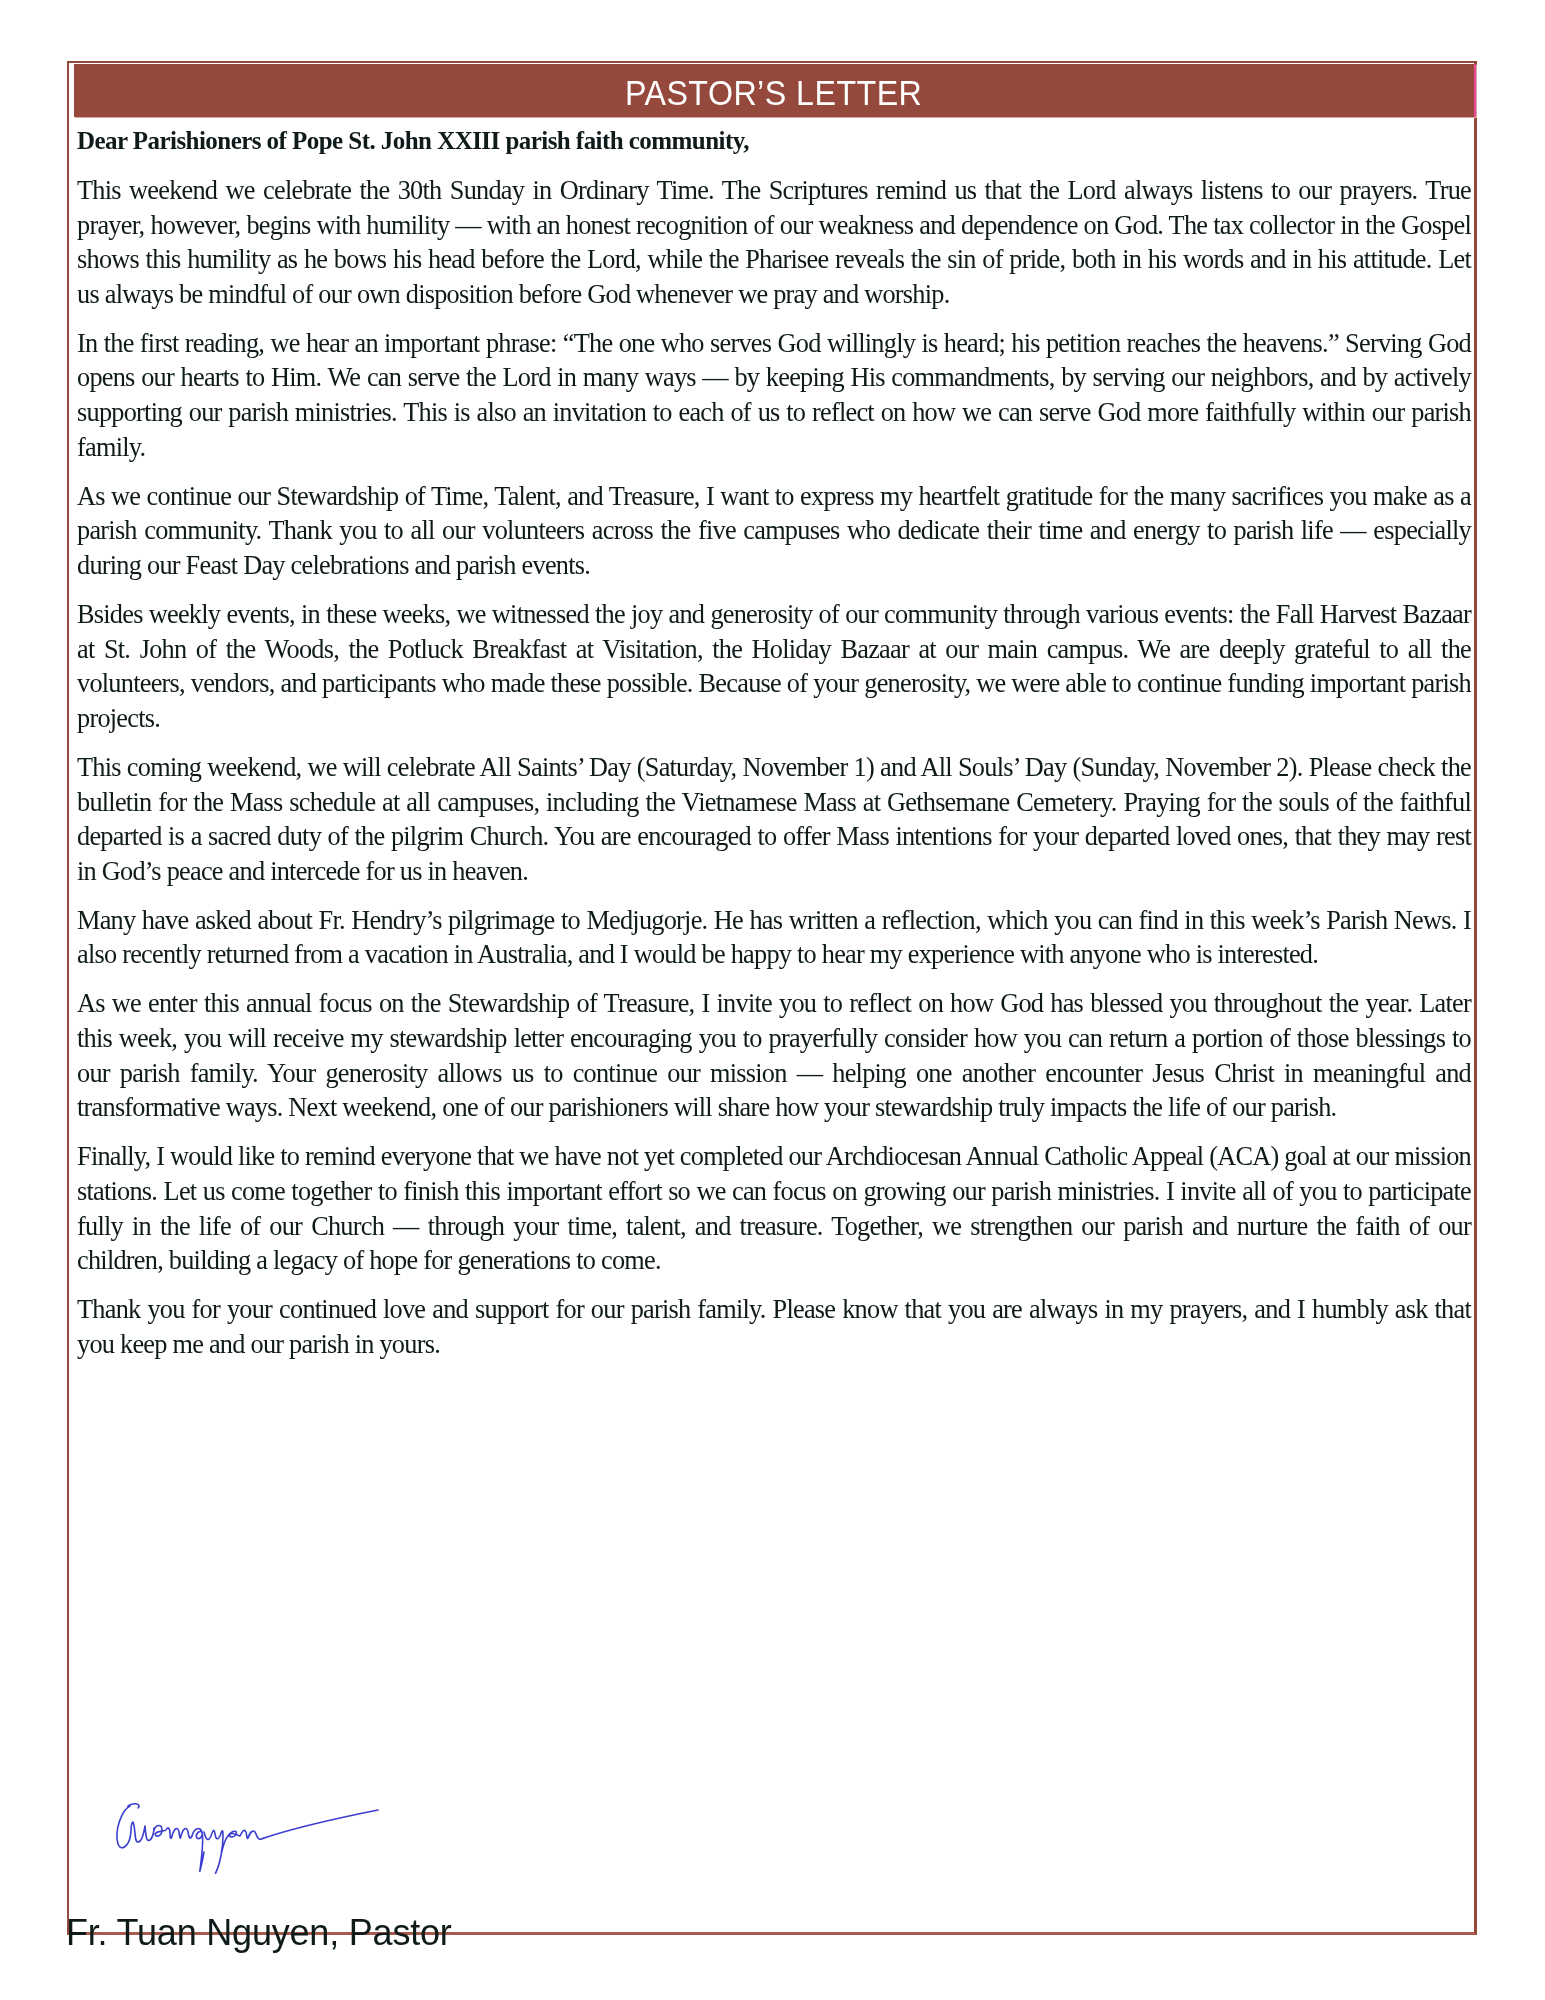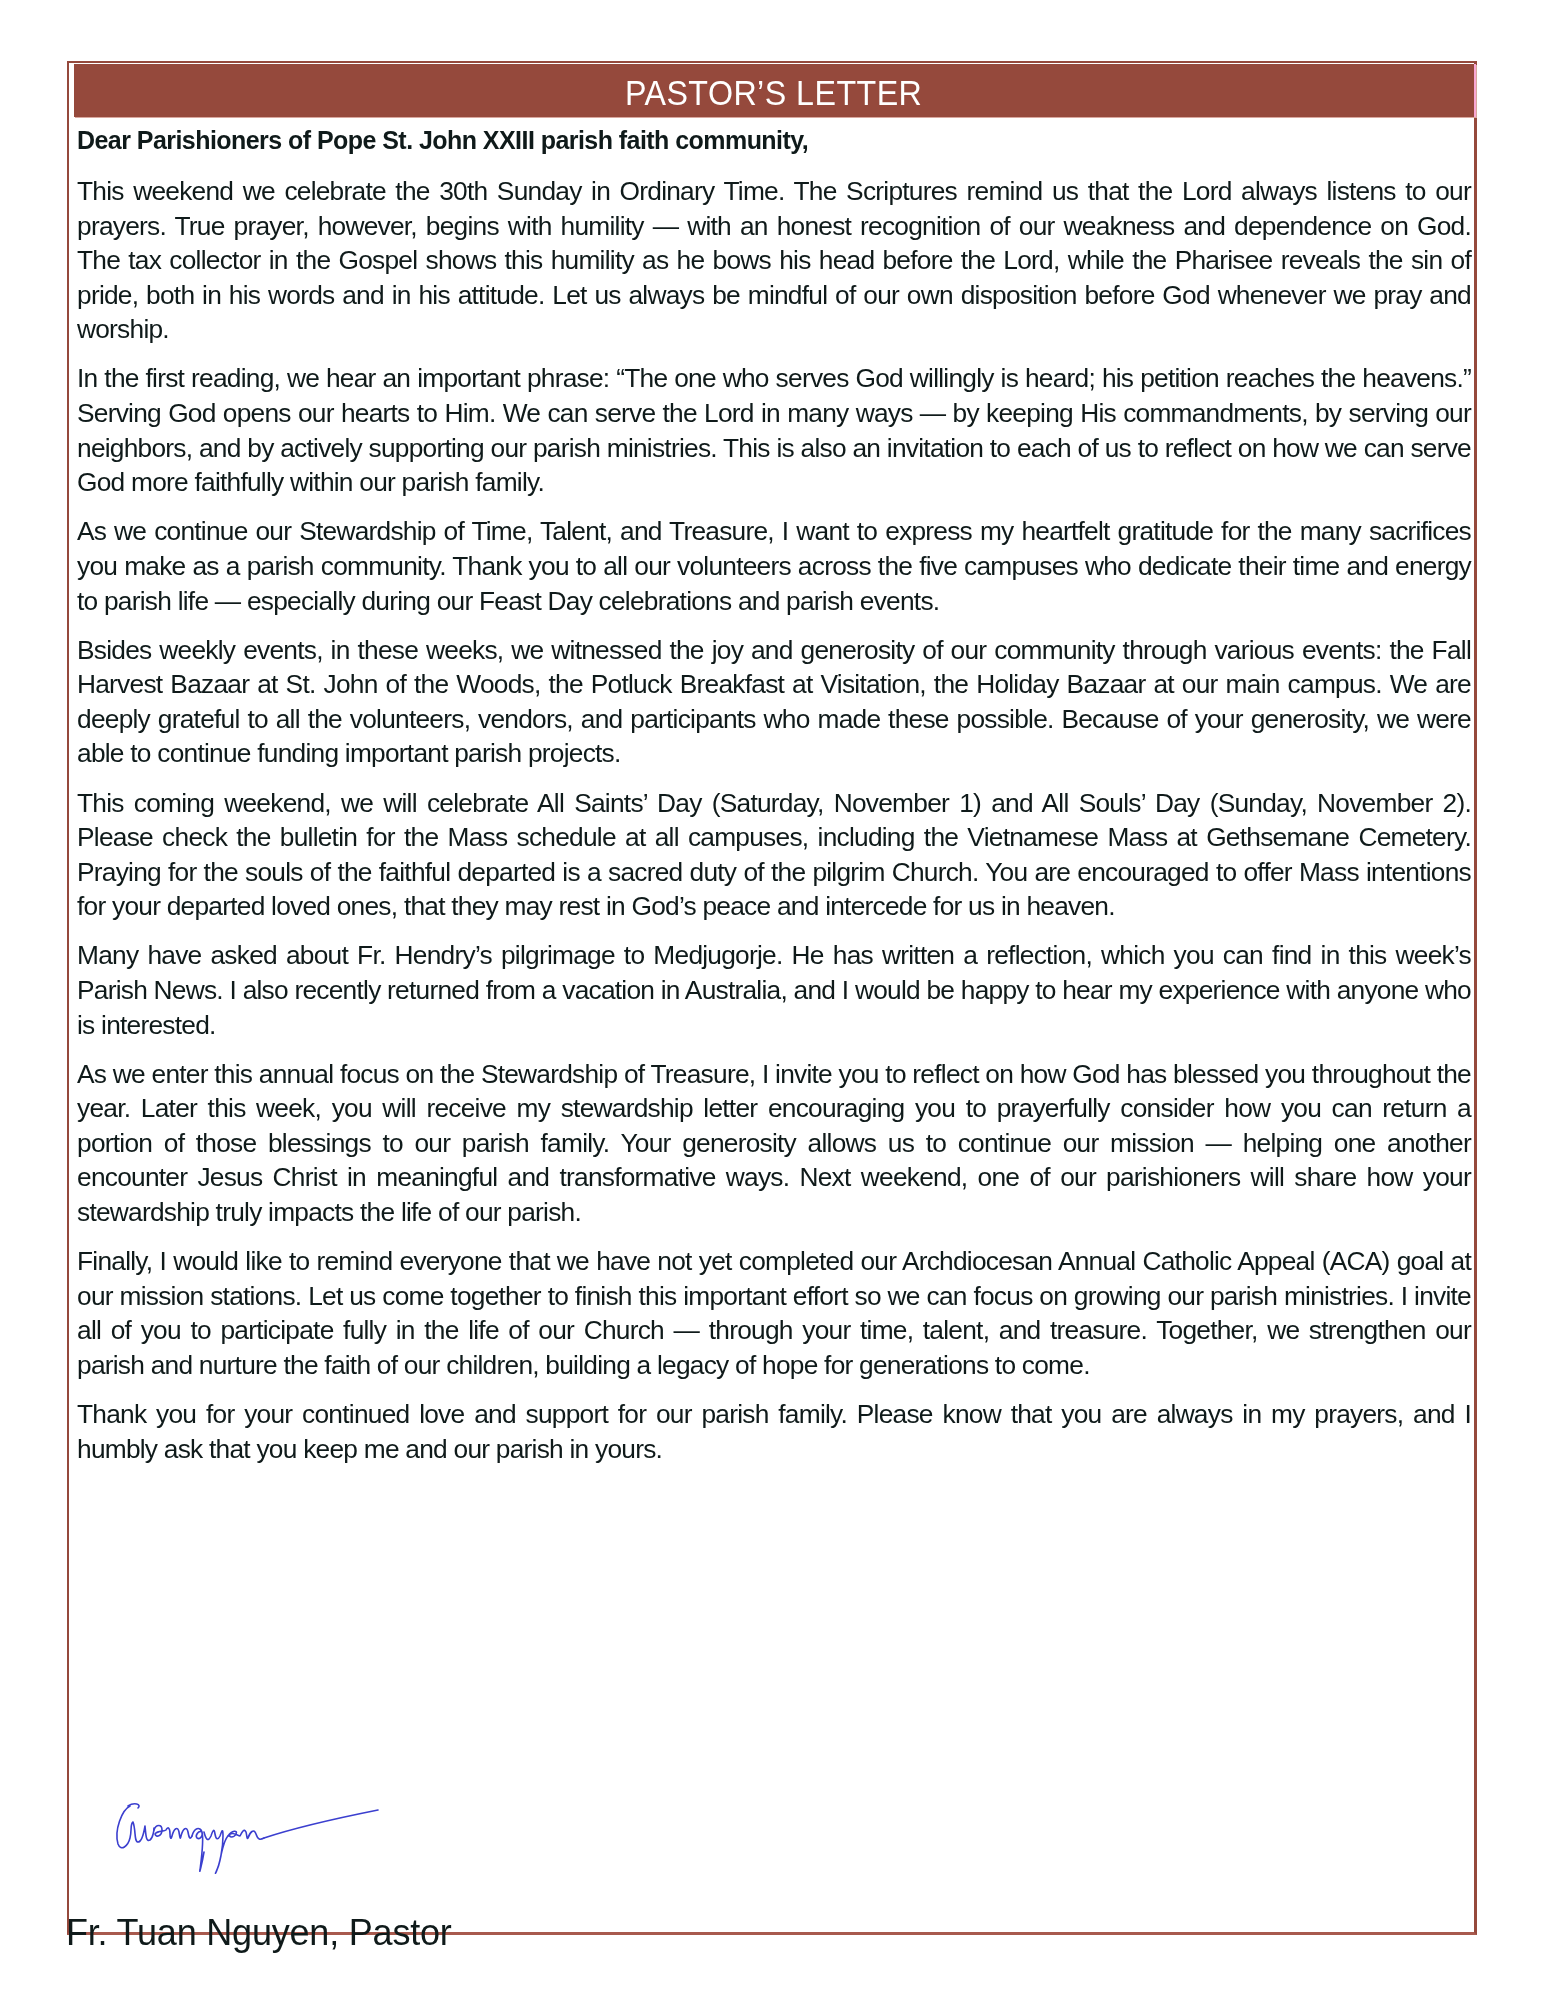--- a/index.html
+++ b/index.html
@@ -26,41 +26,42 @@
       border-top: 2px solid #95493c;
       box-sizing: border-box;
     }
     .header {
       position: absolute;
       left: 74px;
       top: 64px;
       width: 1400px;
       height: 53px;
       background: #95493c;
-      border-right: 2px solid #f9a8d4;
+      border-right: 2px solid #ec4899;
       box-shadow: 1px 1px 0 #d9a79e;
       display: flex;
       align-items: center;
       justify-content: center;
     }
     .header-title {
       color: #ffffff;
       font-family: "Liberation Sans Narrow", "Liberation Sans", sans-serif;
       font-size: 35px;
       letter-spacing: 0.5px;
       transform: scaleX(0.92);
       line-height: 1;
       margin-top: 4px;
     }
     .content {
       position: absolute;
       left: 77px;
       top: 120px;
       width: 1394px;
       color: #0f1a1a;
+      font-family: Liberation Serif, serif;
     }
     .greeting {
       font-weight: bold;
       font-size: 25px;
       line-height: 35px;
       letter-spacing: -0.55px;
       margin: 3px 0 0 0;
       white-space: nowrap;
     }
     .para {

